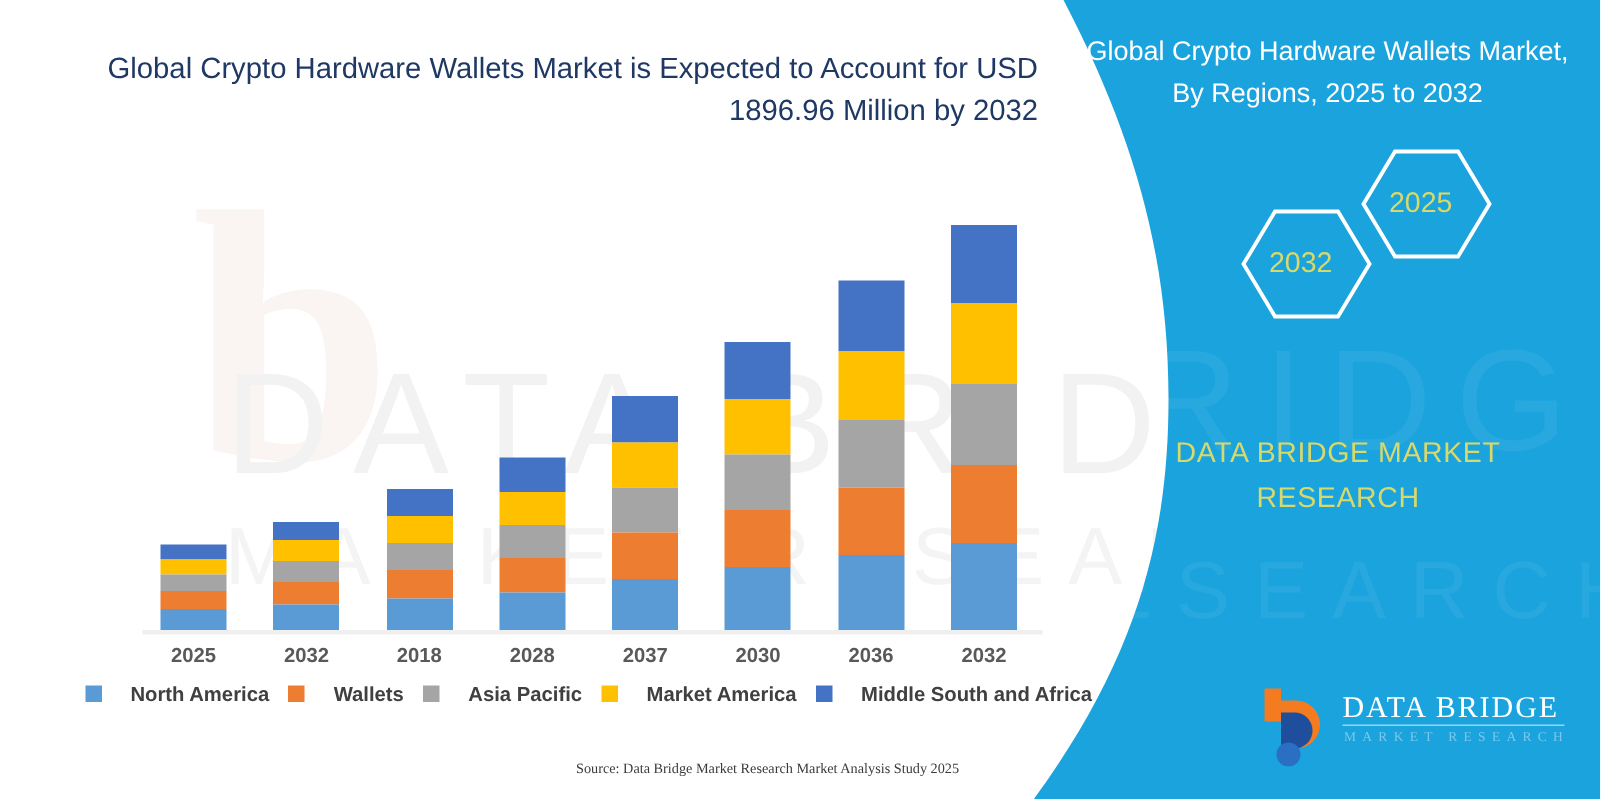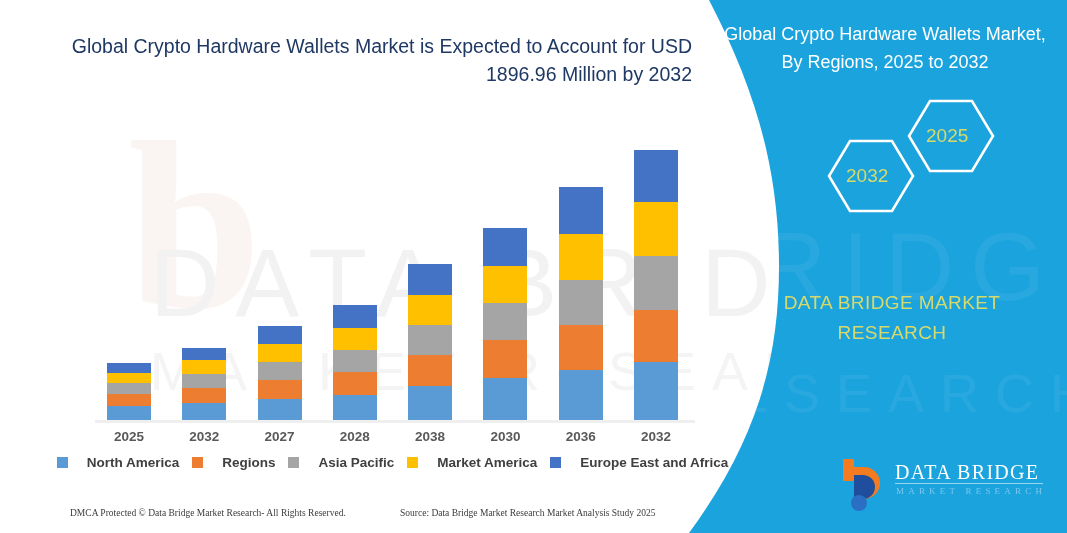--- a/index.html
+++ b/index.html
@@ -32,21 +32,21 @@
 
   .legend{position:absolute;left:95px;top:455px;width:595px;display:flex;
           justify-content:center;align-items:center;gap:13px;}
   .lg{display:flex;align-items:center;gap:19px;}
   .swatch{width:11px;height:11px;display:inline-block;}
   .lglabel{font-size:13.5px;font-weight:700;color:#404040;white-space:nowrap;}
 
   .footer{position:absolute;left:0;top:508px;width:700px;height:20px;}
   .fl{position:absolute;left:70px;top:0;font-size:9.5px;color:#3b3b3b;
       font-family:"Liberation Serif",serif;white-space:nowrap;}
-  .fr{position:absolute;left:400px;top:0;font-size:9.5px;color:#3b3b3b;
+  .fr{position:absolute;left:384px;top:0;font-size:9.5px;color:#3b3b3b;
       font-family:"Liberation Serif",serif;white-space:nowrap;}
 
   
   .panel{position:absolute;right:0;top:0;width:380px;height:533px;overflow:hidden;}
   .panel svg{position:absolute;left:0;top:0;}
   .panel-inner{position:absolute;left:0;top:0;width:380px;height:533px;}
 
   .ptitle{position:absolute;left:33px;top:20px;width:330px;text-align:center;color:#ffffff;
           font-size:18px;line-height:28px;font-weight:400;}
 
@@ -134,53 +134,52 @@
           <div class="seg" title="Asia Pacific 2032" style="background: rgb(165, 165, 165); height: 54px;"></div>
           <div class="seg" title="Europe 2032" style="background: rgb(237, 125, 49); height: 52px;"></div>
           <div class="seg" title="North America 2032" style="background: rgb(91, 155, 213); height: 58px;"></div>
         </div>
       </div>
   </div>
 
   <div class="xaxis" id="xaxis">
       <div class="xtick">2025</div>
       <div class="xtick">2032</div>
-      <div class="xtick">2027</div>
+      <div class="xtick">2018</div>
       <div class="xtick">2028</div>
-      <div class="xtick">2038</div>
+      <div class="xtick">2037</div>
       <div class="xtick">2030</div>
       <div class="xtick">2036</div>
       <div class="xtick">2032</div>
     </div>
 
   <div class="legend" id="legend">
       <div class="lg">
         <span class="swatch" style="background: rgb(91, 155, 213);"></span>
         <span class="lglabel">North America</span>
       </div>
       <div class="lg">
         <span class="swatch" style="background: rgb(237, 125, 49);"></span>
-        <span class="lglabel">Regions</span>
+        <span class="lglabel">Wallets</span>
       </div>
       <div class="lg">
         <span class="swatch" style="background: rgb(165, 165, 165);"></span>
         <span class="lglabel">Asia Pacific</span>
       </div>
       <div class="lg">
         <span class="swatch" style="background: rgb(255, 192, 0);"></span>
         <span class="lglabel">Market America</span>
       </div>
       <div class="lg">
         <span class="swatch" style="background: rgb(68, 114, 196);"></span>
-        <span class="lglabel">Europe East and Africa</span>
+        <span class="lglabel">Middle South and Africa</span>
       </div>
     </div>
 
   <div class="footer">
-    <div class="fl">DMCA Protected © Data Bridge Market Research-  All Rights Reserved.</div>
     <div class="fr">Source: Data Bridge Market Research  Market Analysis Study 2025</div>
   </div>
 
   <div class="panel">
     <svg width="380" height="533" viewBox="0 0 380 533">
       <path id="panelPath" d="M 22 0 L 380 0 L 380 533 L 2 533 C 70 440 92 360 92 266 C 92 172 70 92 22 0 Z" fill="#1aa3dd"></path>
       <g opacity="0.06" fill="#ffffff">
         <text x="-10" y="300" font-size="96" letter-spacing="16" font-family="Liberation Sans, sans-serif">BRIDGE</text>
         <text x="-10" y="412" font-size="54" letter-spacing="16" font-family="Liberation Sans, sans-serif">RESEARCH</text>
       </g>

